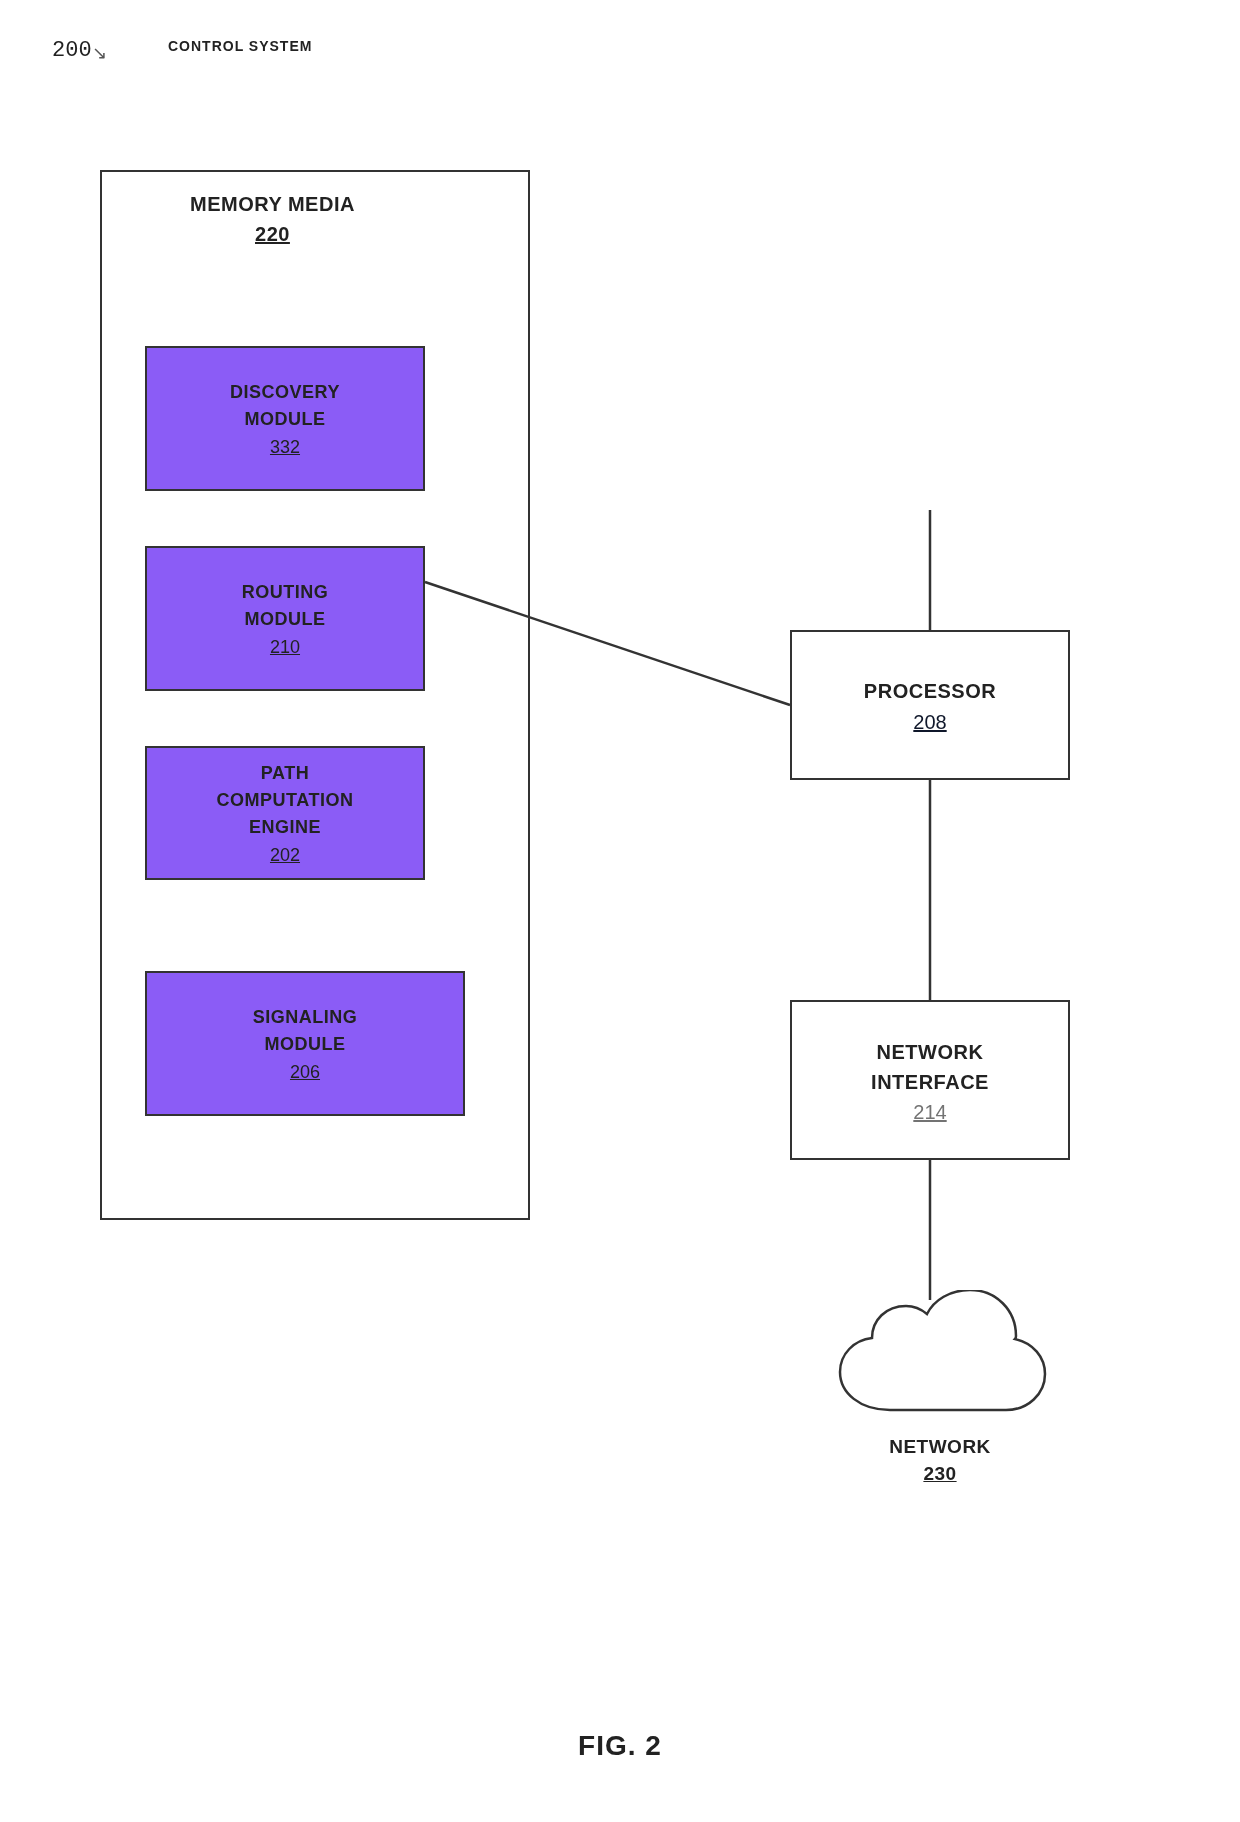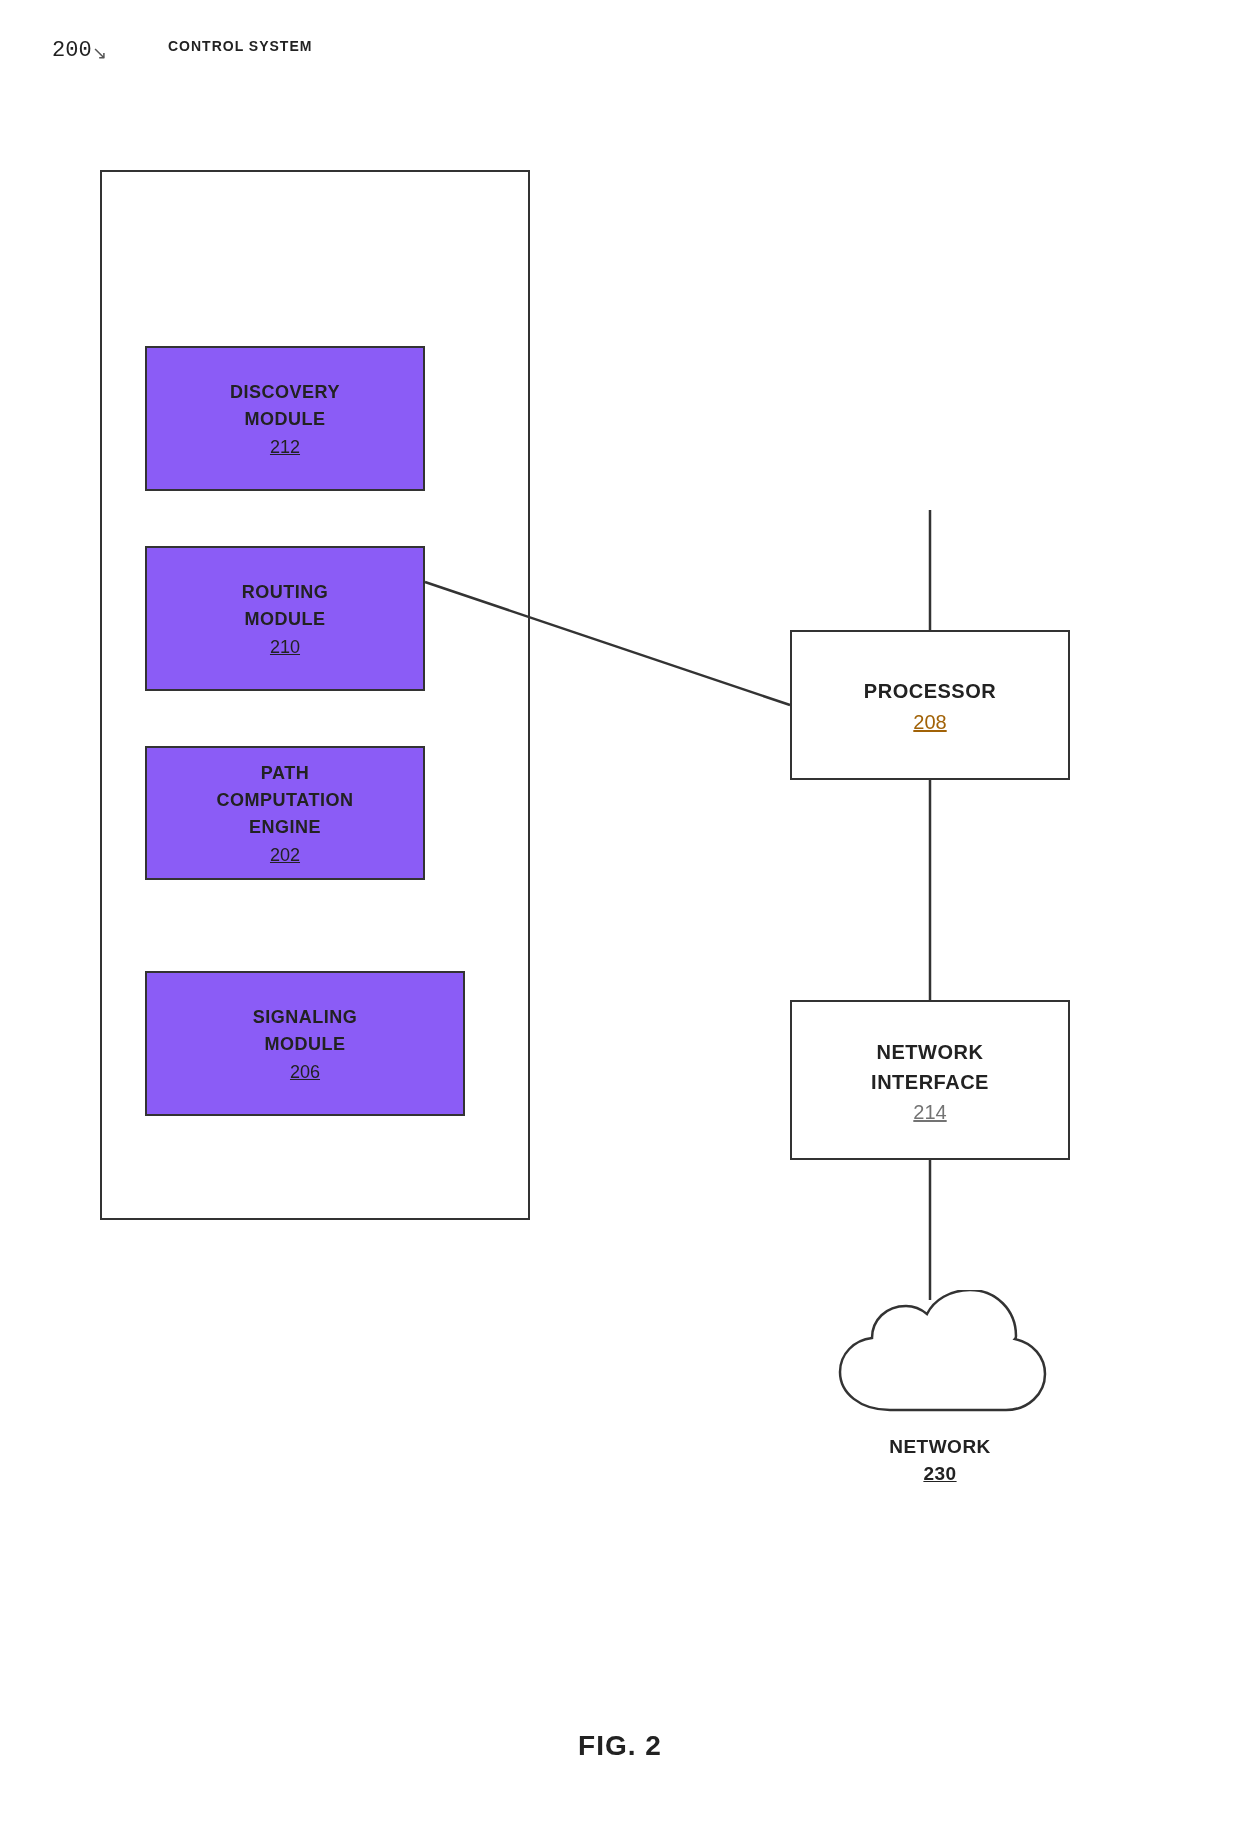--- a/index.html
+++ b/index.html
@@ -169,21 +169,21 @@
       font-size: 20px;
       font-weight: bold;
       letter-spacing: 0.5px;
       color: #222;
       line-height: 1.5;
     }
 
     .processor-num {
       font-size: 20px;
       text-decoration: underline;
-      color: #a16207;
+      color: #0f172a;
       margin-top: 5px;
     }
 
     
     .network-interface-box {
       position: absolute;
       top: 1000px;
       left: 790px;
       width: 280px;
       height: 160px;
@@ -270,24 +270,28 @@
 <body>
 
 <div class="diagram-container">
 
   <div style="position:absolute;top:38px;left:52px;font-size:22px;color:#222;font-family:Liberation Mono, monospace;">200</div>
 
   <div style="position:absolute;top:42px;left:92px;font-size:18px;color:#555;font-family:Arial,sans-serif;">↘</div>
   <div style="position:absolute;top:38px;left:140px;font-size:14px;font-weight:bold;color:#222;font-family:Arial,sans-serif;letter-spacing:1px;margin-left:28px;">CONTROL SYSTEM</div>
 
   <div class="memory-media-box"></div>
+  <div class="memory-media-label">
+    <span>MEMORY MEDIA</span>
+    <span class="memory-media-num">220</span>
+  </div>
 
   <div class="module-box discovery-box">
     <span class="module-label">DISCOVERY<br>MODULE</span>
-    <span class="module-num">212</span>
+    <span class="module-num">332</span>
   </div>
 
   <div class="module-box routing-box">
     <span class="module-label">ROUTING<br>MODULE</span>
     <span class="module-num">210</span>
   </div>
 
   <div class="module-box path-box">
     <span class="module-label">PATH<br>COMPUTATION<br>ENGINE</span>
     <span class="module-num">202</span>

